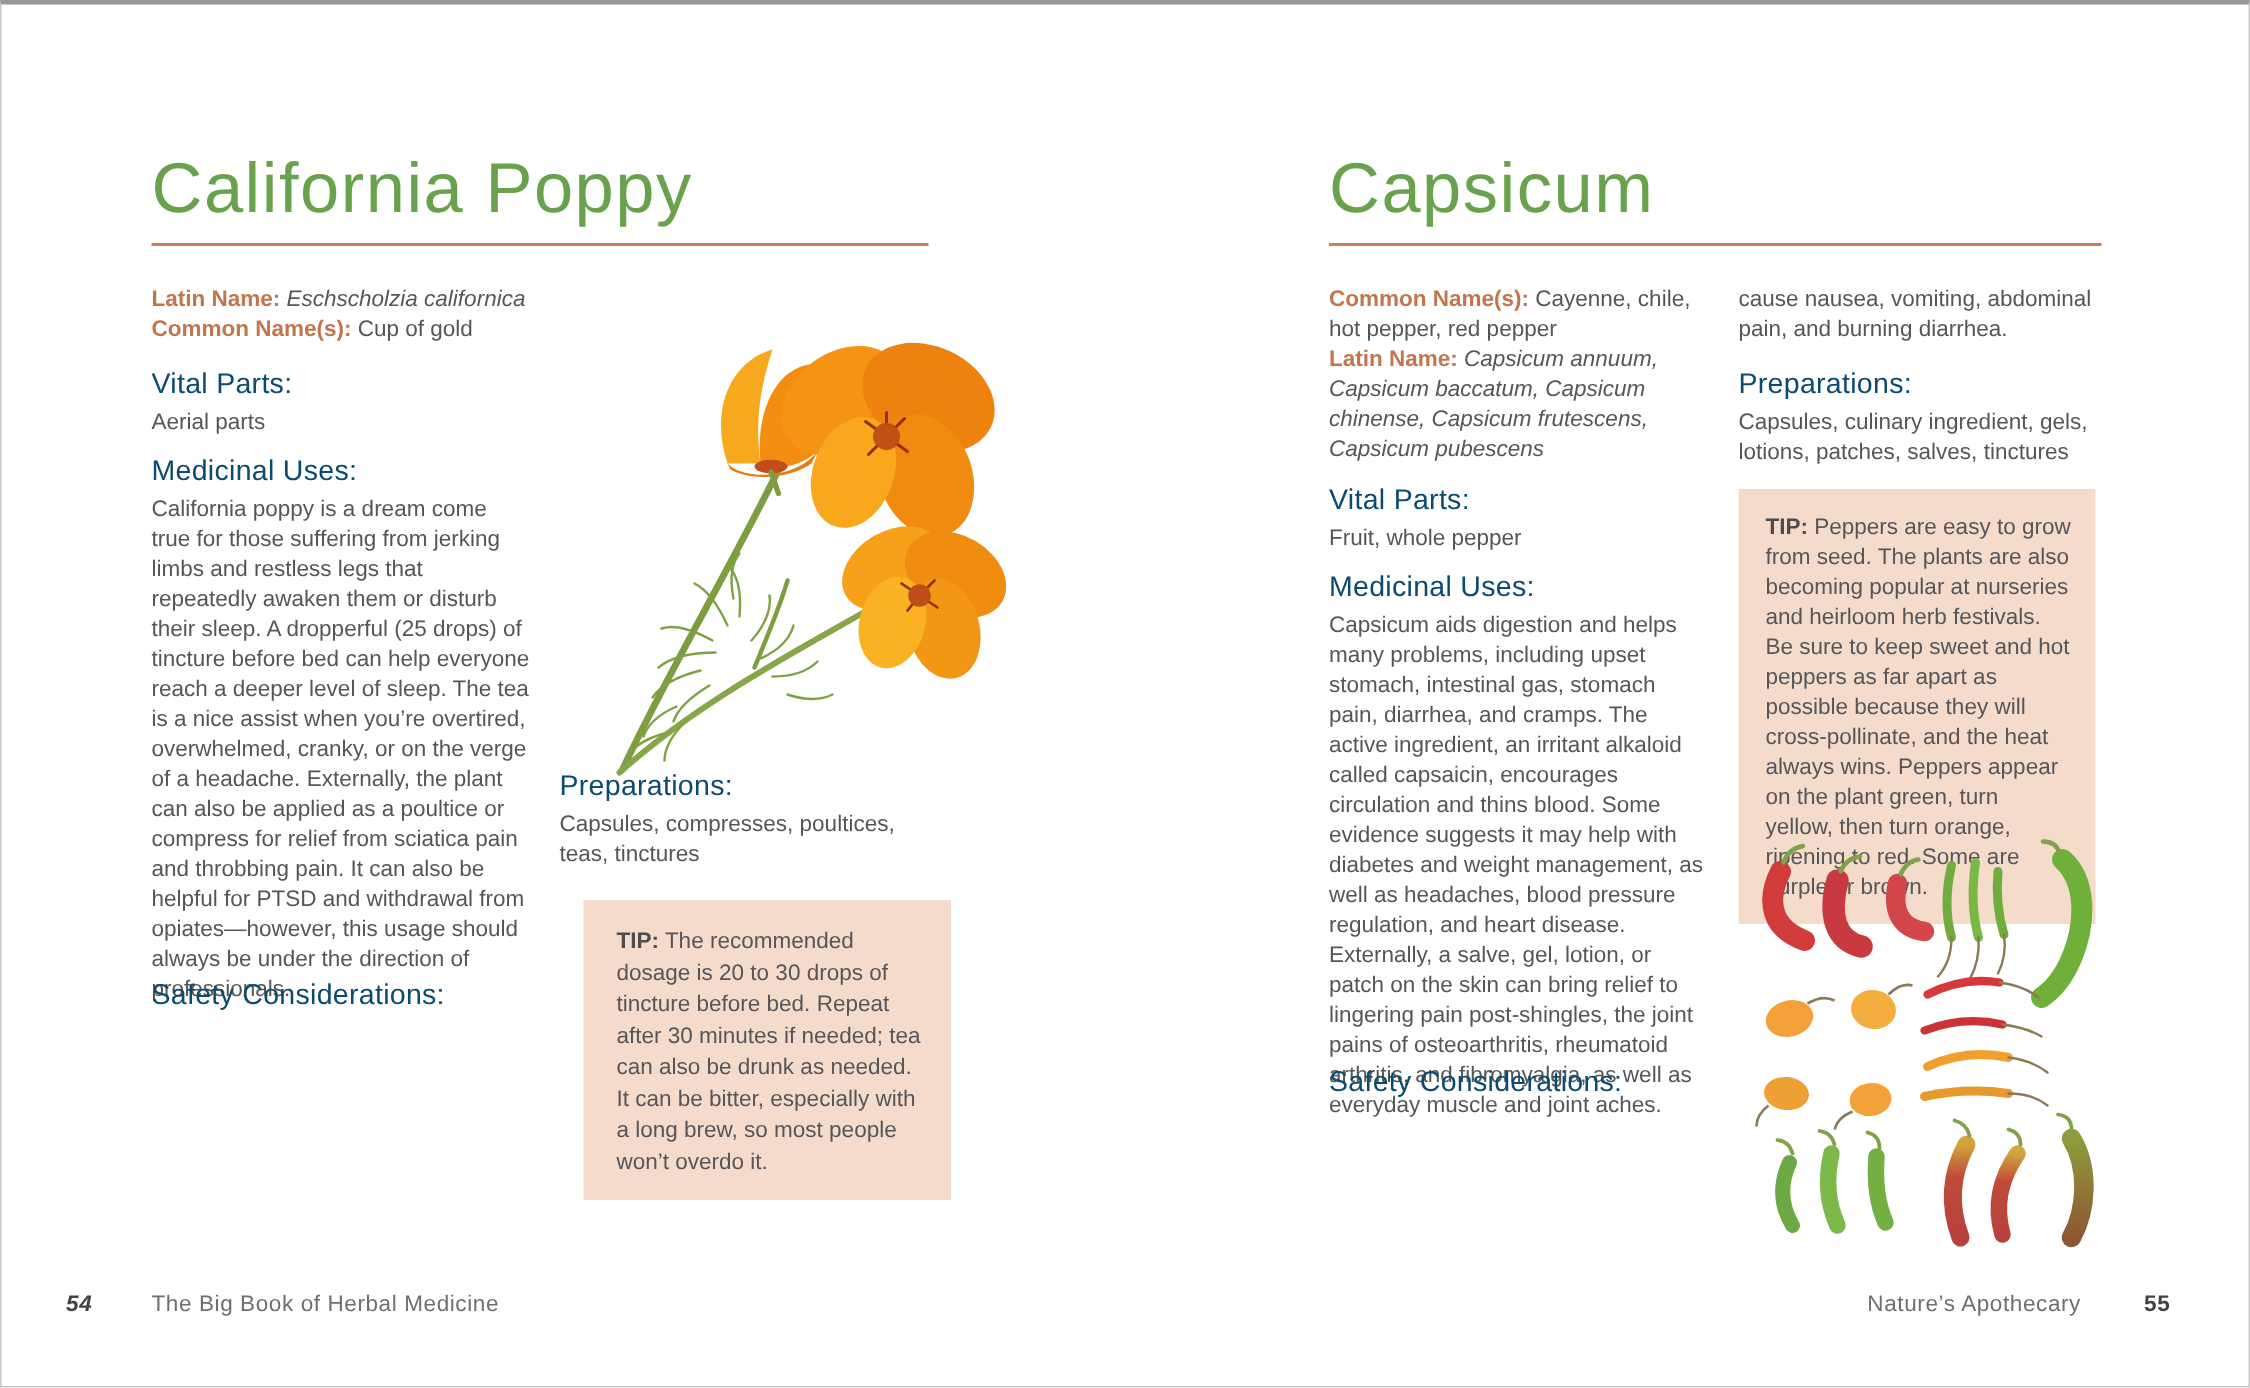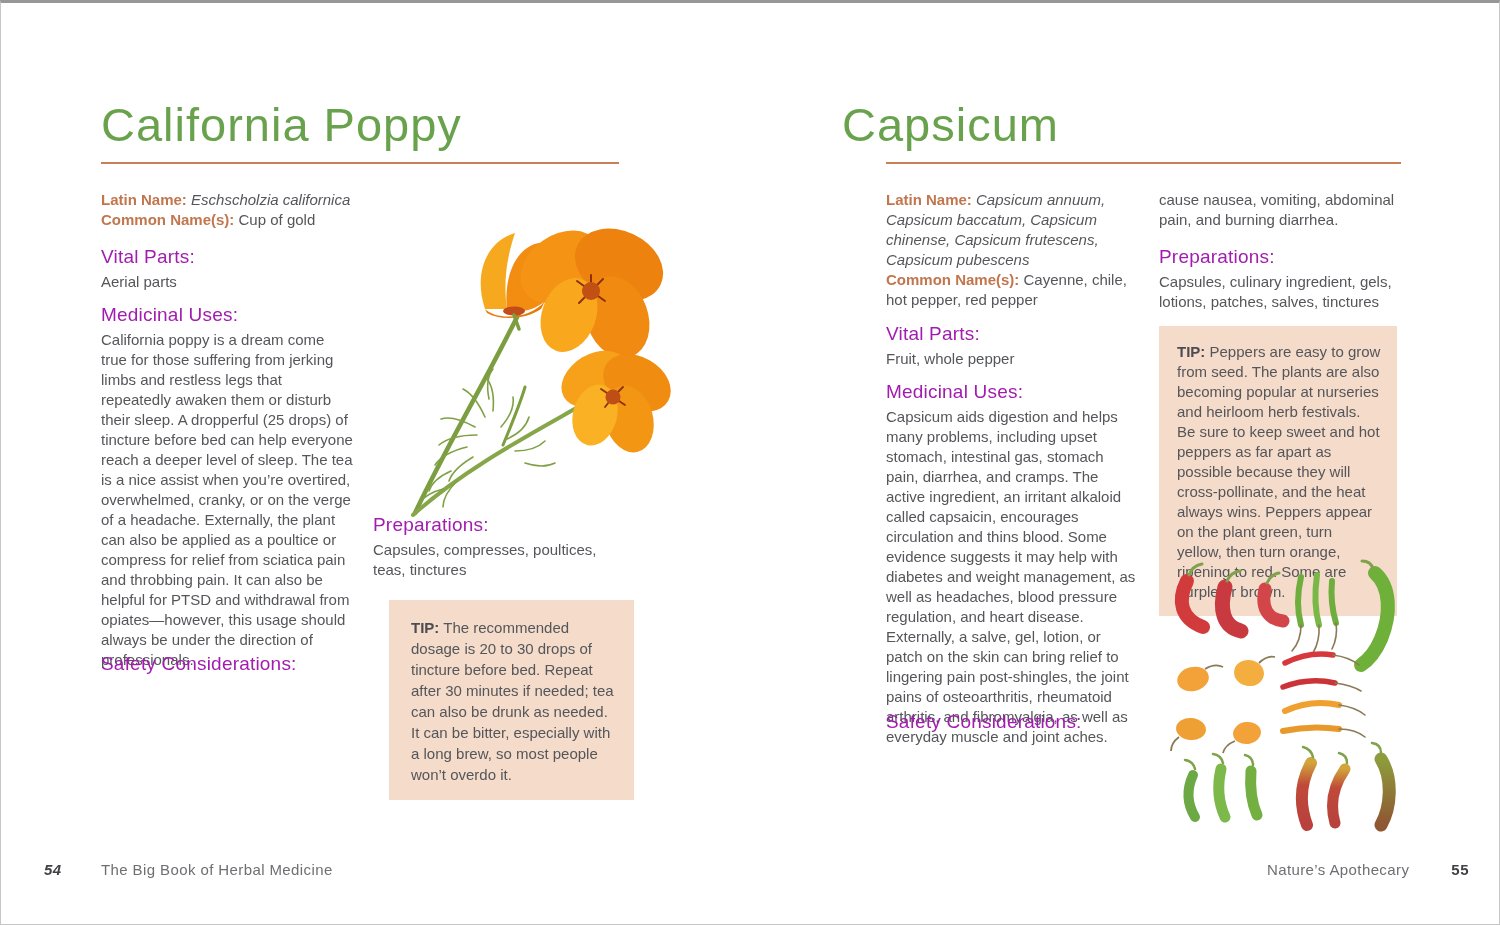--- a/index.html
+++ b/index.html
@@ -11,21 +11,21 @@
   }
   .page-title {
     position:absolute; top:94px; font-size:47px; font-weight:500;
     color:#69a24c; letter-spacing:1px; white-space:nowrap;
   }
   .title-rule { position:absolute; top:159px; height:2px; background:#c812; background:#c87e56; }
   .col { position:absolute; width:252px; font-size:15px; line-height:20px; }
   .name-line .label { font-weight:700; color:#c2764e; }
   .italic { font-style:italic; }
   h2.sec-heading {
-    font-size:19px; line-height:22px; font-weight:500; color:#a21caf;
+    font-size:19px; line-height:22px; font-weight:500; color:#0c4a6e;
     letter-spacing:.2px; margin-bottom:4px;
   }
   .body-text { font-size:15px; line-height:20px; color:#55565a; }
   .tip-box {
     position:absolute; background:#f4dbca; padding:17px 20px 15px 22px;
     font-size:15px; line-height:21px; color:#55565a;
   }
   .tip-box strong { font-weight:700; color:#4c4d51; }
   .photo { position:absolute; }
   .footer-item { position:absolute; top:858px; font-size:15px; }
@@ -129,26 +129,26 @@
 
     <div class="tip-box" style="left:388px; top:597px; width:245px;">
       <p><strong>TIP:</strong> <span>The recommended dosage is 20 to 30 drops of tincture before bed. Repeat after 30 minutes if needed; tea can also be drunk as needed. It can be bitter, especially with a long brew, so most people won’t overdo it.</span></p>
     </div>
 
     <div class="footer-item page-num" style="left:43px;font-style:italic;">54</div>
     <div class="footer-item footer-text" style="left:100px;">The Big Book of Herbal Medicine</div>
   </div>
 
   <div>
-    <h1 class="page-title" style="left:841px;">Capsicum</h1>
+    <h1 class="page-title" style="left:885px;">Capsicum</h1>
     <div class="title-rule" style="left:885px; width:515px;"></div>
 
     <div class="col" style="left:885px; top:187px;">
+      <p class="name-line"><span class="label">Common Name(s):</span> <span>Cayenne, chile, hot pepper, red pepper</span></p>
       <p class="name-line"><span class="label">Latin Name:</span> <span class="italic">Capsicum annuum, Capsicum baccatum, Capsicum chinense, Capsicum frutescens, Capsicum pubescens</span></p>
-      <p class="name-line"><span class="label">Common Name(s):</span> <span>Cayenne, chile, hot pepper, red pepper</span></p>
     </div>
 
     <div class="col" style="left:885px; top:320px;">
       <h2 class="sec-heading">Vital Parts:</h2>
       <p class="body-text">Fruit, whole pepper</p>
     </div>
 
     <div class="col" style="left:885px; top:378px;">
       <h2 class="sec-heading">Medicinal Uses:</h2>
       <p class="body-text">Capsicum aids digestion and helps many problems, including upset stomach, intestinal gas, stomach pain, diarrhea, and cramps. The active ingredient, an irritant alkaloid called capsaicin, encourages circulation and thins blood. Some evidence suggests it may help with diabetes and weight management, as well as headaches, blood pressure regulation, and heart disease. Externally, a salve, gel, lotion, or patch on the skin can bring relief to lingering pain post-shingles, the joint pains of osteoarthritis, rheumatoid arthritis, and fibromyalgia, as well as everyday muscle and joint aches.</p>
@@ -238,19 +238,19 @@
       <g fill="none" stroke-linecap="round">
         <path d="M152,206 q-16,30 -4,62" stroke="url(#gred1)" stroke-width="12"></path>
         <path d="M154,200 q-2,-8 -10,-10" stroke="#7fa24a" stroke-width="2.5"></path>
         <path d="M186,212 q-18,26 -10,54" stroke="url(#gred1)" stroke-width="11"></path>
         <path d="M188,206 q0,-8 -8,-10" stroke="#7fa24a" stroke-width="2.5"></path>
         <path d="M222,202 C234,222 232,250 222,268" stroke="url(#gbrown)" stroke-width="13"></path>
         <path d="M222,196 q0,-9 -9,-10" stroke="#7fa24a" stroke-width="2.5"></path>
       </g>
     </svg>
 
-    <div class="footer-item footer-right" style="right:30px;">
+    <div class="footer-item footer-right" style="right:52px;">
       <span class="footer-text">Nature’s Apothecary</span>
       <span class="page-num">55</span>
     </div>
   </div>
 
 </div>
 
 </body></html>

